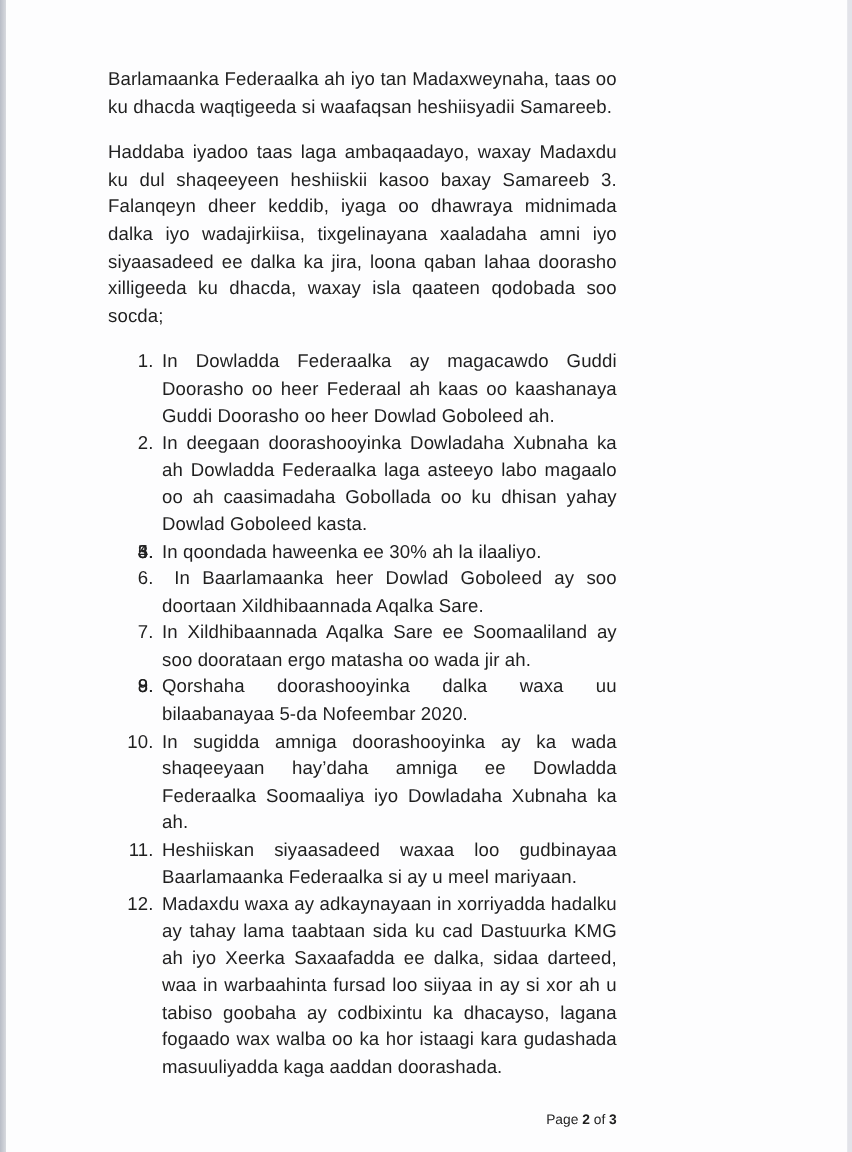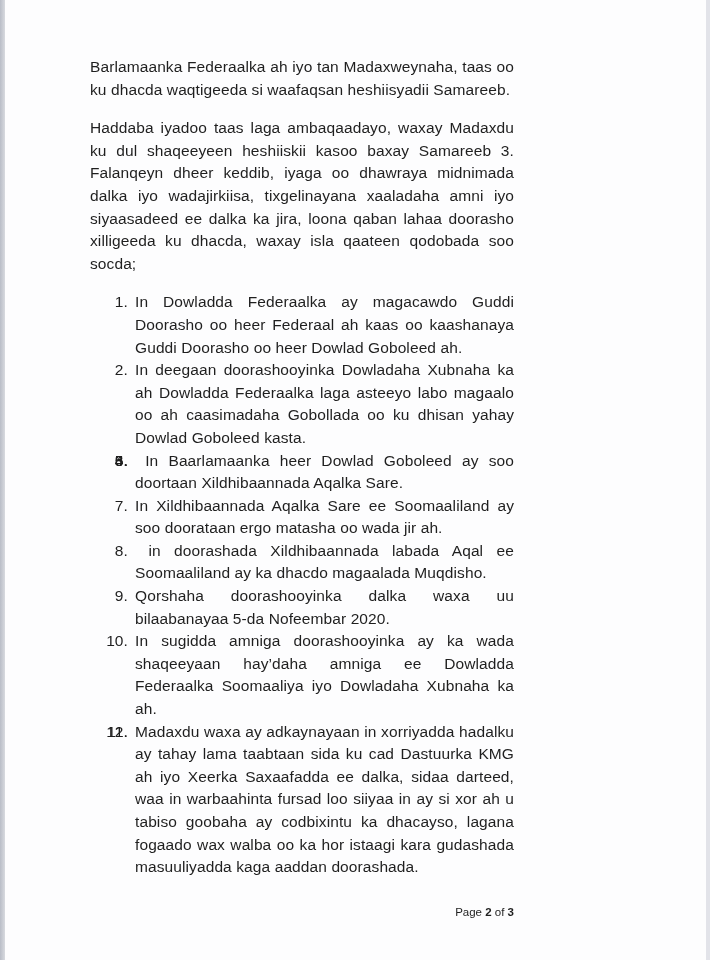--- a/index.html
+++ b/index.html
@@ -73,27 +73,27 @@
 <div class="page">
 
   <p class="para">Barlamaanka Federaalka ah iyo tan Madaxweynaha, taas oo ku dhacda waqtigeeda si waafaqsan heshiisyadii Samareeb.</p>
   <p class="para">Haddaba iyadoo taas laga ambaqaadayo, waxay Madaxdu ku dul shaqeeyeen heshiiskii kasoo baxay Samareeb 3. Falanqeyn dheer keddib, iyaga oo dhawraya midnimada dalka iyo wadajirkiisa, tixgelinayana xaaladaha amni iyo siyaasadeed ee dalka ka jira, loona qaban lahaa doorasho xilligeeda ku dhacda, waxay isla qaateen qodobada soo socda;</p>
 
   <ol class="numbered">
     <li><span class="num">1.</span><span class="txt">In Dowladda Federaalka ay magacawdo Guddi Doorasho oo heer Federaal ah kaas oo kaashanaya Guddi Doorasho oo heer Dowlad Goboleed ah.</span></li>
     <li><span class="num">2.</span><span class="txt">In deegaan doorashooyinka Dowladaha Xubnaha ka ah Dowladda Federaalka laga asteeyo labo magaalo oo ah caasimadaha Gobollada oo ku dhisan yahay Dowlad Goboleed kasta.</span></li>
     <li><span class="num">3.</span></li>
     <li><span class="num">4.</span></li>
-    <li><span class="num">5.</span></li>
+    <li><span class="num">5.</span><span class="txt">In qoondada haweenka ee 30% ah la ilaaliyo.</span></li>
     <li><span class="num">6.</span><span class="txt">&nbsp;In Baarlamaanka heer Dowlad Goboleed ay soo doortaan Xildhibaannada Aqalka Sare.</span></li>
     <li><span class="num">7.</span><span class="txt">In Xildhibaannada Aqalka Sare ee Soomaaliland ay soo doorataan ergo matasha oo wada jir ah.</span></li>
-    <li><span class="num">8.</span><span class="txt">&nbsp;in doorashada Xildhibaannada labada Aqal ee Soomaaliland ay ka dhacdo magaalada Muqdisho.</span></li>
+    <li><span class="num">8.</span></li>
     <li><span class="num">9.</span><span class="txt">Qorshaha doorashooyinka dalka waxa uu bilaabanayaa 5-da Nofeembar 2020.</span></li>
     <li><span class="num">10.</span><span class="txt">In sugidda amniga doorashooyinka ay ka wada shaqeeyaan hay’daha amniga ee Dowladda Federaalka Soomaaliya iyo Dowladaha Xubnaha ka ah.</span></li>
-    <li><span class="num">11.</span></li>
+    <li><span class="num">11.</span><span class="txt">Heshiiskan siyaasadeed waxaa loo gudbinayaa Baarlamaanka Federaalka si ay u meel mariyaan.</span></li>
     <li><span class="num">12.</span><span class="txt">Madaxdu waxa ay adkaynayaan in xorriyadda hadalku ay tahay lama taabtaan sida ku cad Dastuurka KMG ah iyo Xeerka Saxaafadda ee dalka, sidaa darteed, waa in warbaahinta fursad loo siiyaa in ay si xor ah u tabiso goobaha ay codbixintu ka dhacayso, lagana fogaado wax walba oo ka hor istaagi kara gudashada masuuliyadda kaga aaddan doorashada.</span></li>
   </ol>
 
   <div class="footer">
     <span>Page</span>
     <b>2</b>
     <span>of</span>
     <b>3</b>
   </div>
 

